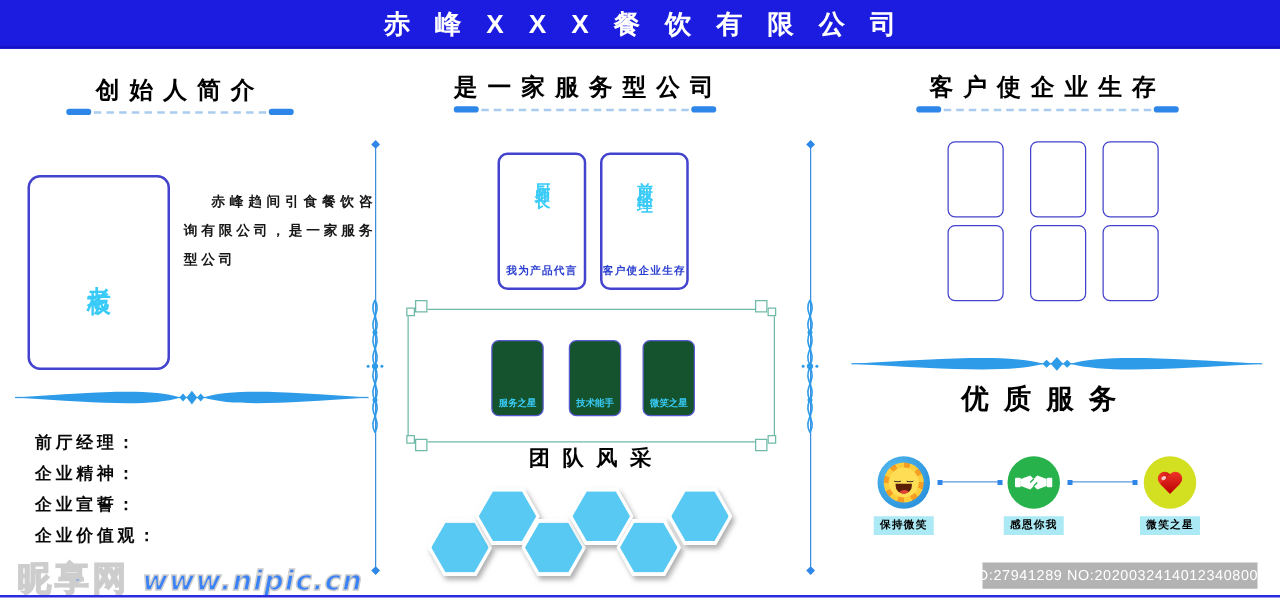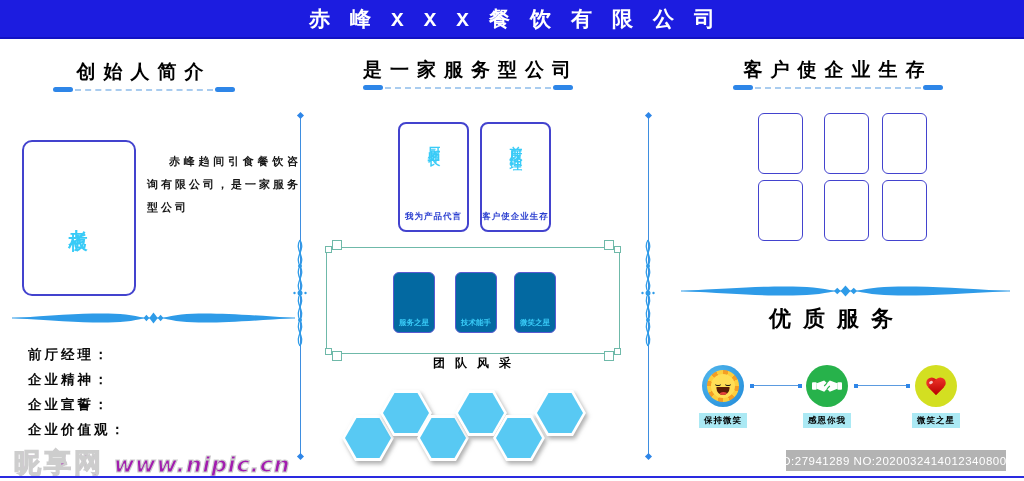--- a/index.html
+++ b/index.html
@@ -2,21 +2,21 @@
 <html><head>
 <meta charset="utf-8">
 <style>
   html,body{margin:0;padding:0;background:#fff;}
   .canvas{position:relative;width:1024px;height:481px;background:#fff;overflow:hidden;
           font-family:"DejaVu Sans",sans-serif;}
   
   .header-band{position:absolute;left:0;top:0;width:1024px;height:37px;background:#1C1CE0;
                border-bottom:2px solid #1212C4;display:flex;align-items:center;justify-content:center;}
   .header-title{color:#fff;font-size:21px;font-weight:bold;letter-spacing:20px;text-indent:20px;
-                font-family:Liberation Mono, monospace;white-space:nowrap;}
+                font-family:Liberation Sans, sans-serif;white-space:nowrap;}
   
   .col-title-wrap{position:absolute;text-align:center;}
   .col-title{font-size:19px;font-weight:bold;color:#000;letter-spacing:8px;white-space:nowrap;
              font-family:"DejaVu Serif",serif;}
   .title-underline{display:flex;align-items:center;height:7px;margin-top:1px;}
   .title-underline .cap{width:20px;height:5px;border-radius:3px;background:#2E86E8;}
   .title-underline .dash{flex:1;border-top:2px dashed #A9CCEF;margin:0 2px;}
   
   .photo-frame{position:absolute;border:2px solid #4343CE;border-radius:10px;background:#fff;}
   .v-label{writing-mode:vertical-rl;text-orientation:upright;color:#39CBF7;font-weight:bold;}
@@ -46,24 +46,24 @@
   
   .teal-box{position:absolute;left:326px;top:247px;width:292px;height:105px;border:1px solid #6FB9A9;}
   .fret{position:absolute;width:22px;height:14px;}
   .fret i{position:absolute;border:1.5px solid #6FB9A9;display:block;background:#fff;}
   .fret .big{width:8px;height:8px;left:10px;top:0;}
   .fret .small{width:5px;height:5px;left:3px;top:6px;}
   .fret.tl{left:-5px;top:-8px;}
   .fret.tr{right:-5px;top:-8px;transform:scaleX(-1);}
   .fret.bl{left:-5px;bottom:-8px;transform:scaleY(-1);}
   .fret.br{right:-5px;bottom:-8px;transform:scale(-1,-1);}
-  .star-frame{position:absolute;width:42px;height:61px;border:1.5px solid #5A5AD0;border-radius:6px;background:#0369a1;
+  .star-frame{position:absolute;width:42px;height:61px;border:1.5px solid #5A5AD0;border-radius:6px;background:#14532d;
               display:flex;align-items:flex-end;justify-content:center;padding-bottom:4px;box-sizing:border-box;}
   .star-label{font-size:7.5px;color:#39CBF7;font-weight:bold;white-space:nowrap;}
-  .team-title{position:absolute;left:372px;top:355px;width:200px;text-align:center;font-size:12px;
+  .team-title{position:absolute;left:372px;top:355px;width:200px;text-align:center;font-size:17px;
               font-weight:bold;letter-spacing:10px;text-indent:10px;color:#000;font-family:"DejaVu Serif",serif;}
   
   .hex-wrap{position:absolute;width:52px;height:46px;filter:drop-shadow(2px 3px 2px rgba(110,110,110,.55));}
   .hex-outer{width:100%;height:100%;background:#fff;
              clip-path:polygon(25% 0,75% 0,100% 50%,75% 100%,25% 100%,0 50%);}
   .hex-inner{position:absolute;left:3px;top:3px;right:3px;bottom:3px;background:#58C9F3;
              clip-path:polygon(25% 0,75% 0,100% 50%,75% 100%,25% 100%,0 50%);}
   
   .grid-frame{position:absolute;width:43px;height:59px;border:1.5px solid #4343CE;border-radius:6px;background:#fff;}
   .service-title{position:absolute;left:731px;top:304px;width:200px;text-align:center;font-size:22px;
@@ -91,21 +91,21 @@
   .heart i{position:absolute;left:4px;top:3px;width:4px;height:3px;background:rgba(255,255,255,.75);
            border-radius:50%;transform:rotate(-30deg);z-index:2;}
   .connector{position:absolute;top:385px;border-top:1px solid #5B9BE0;}
   .connector::before,.connector::after{content:"";position:absolute;top:-2.5px;width:4px;height:4px;background:#2E86E8;}
   .connector::before{left:-2px;}
   .connector::after{right:-2px;}
   .svc-label{position:absolute;top:413px;width:48px;height:15px;background:#ABE9F4;color:#000;
              font-size:8.5px;font-weight:bold;text-align:center;line-height:15px;letter-spacing:1px;white-space:nowrap;}
   
   .wm-site{position:absolute;left:14px;top:445px;display:flex;align-items:baseline;gap:10px;
-           color:#a21caf;-webkit-text-stroke:1.2px #CDCDCD;font-weight:bold;}
+           color:#3b82f6;-webkit-text-stroke:1.2px #CDCDCD;font-weight:bold;}
   .wm-cn{font-size:27px;letter-spacing:3px;font-family:"DejaVu Serif",serif;}
   .wm-url{font-size:22px;font-style:italic;letter-spacing:1px;}
   .id-badge{position:absolute;left:786px;top:450px;width:220px;height:21px;background:#B3B3B3;color:#FFF;
             font-size:11.5px;display:flex;align-items:center;justify-content:center;
             font-family:"Liberation Sans",sans-serif;letter-spacing:.5px;white-space:nowrap;}
   .bottom-line{position:absolute;left:0;top:476px;width:1024px;height:2px;background:#2A2AE0;}
 </style>
 </head>
 <body>
 

